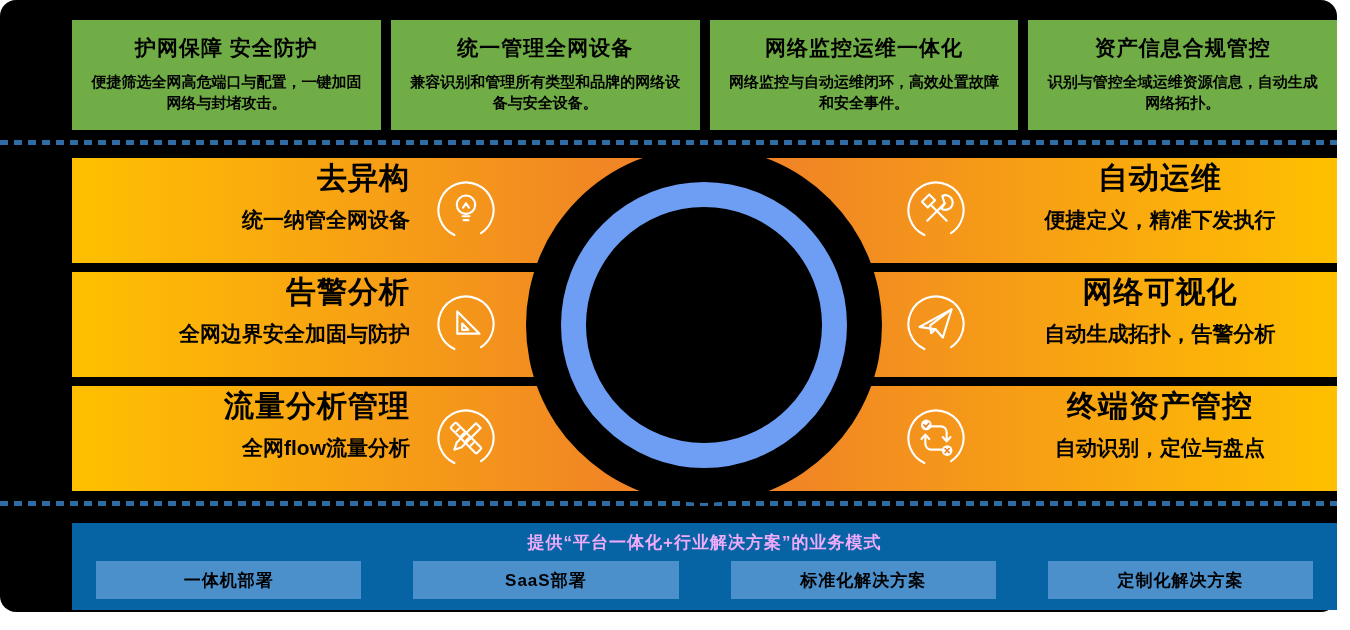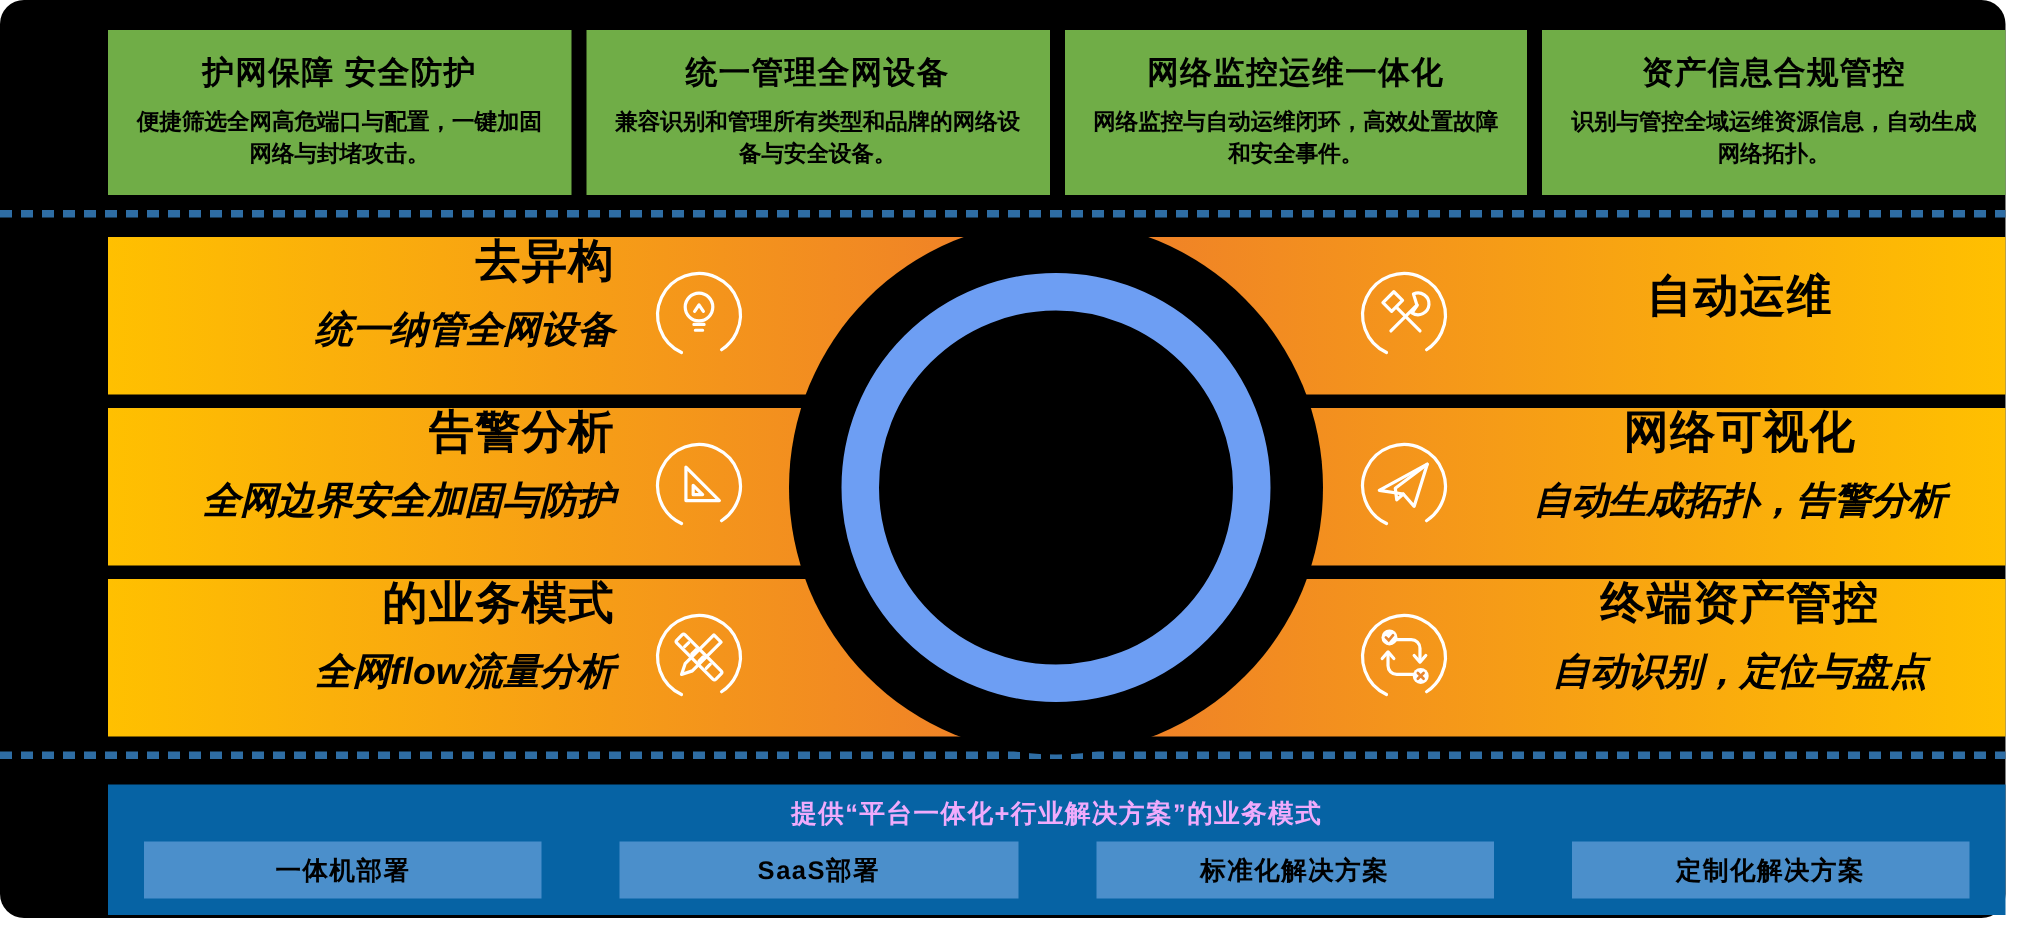--- a/index.html
+++ b/index.html
@@ -28,21 +28,21 @@
   .bar1{top:158px;} .bar2{top:272px;} .bar3{top:386px;}
 
   
   .hole{position:absolute;left:526px;top:147px;width:356px;height:356px;border-radius:50%;background:#000;}
   .ring{position:absolute;left:561px;top:182px;width:286px;height:286px;border-radius:50%;
     border:25px solid #6D9EF3;box-sizing:border-box;}
 
   
   .feat{position:absolute;height:78px;display:flex;flex-direction:column;justify-content:center;color:#000;}
   .feat .t{font-size:30px;font-weight:bold;line-height:1.1;letter-spacing:1px;}
-  .feat .d{font-size:25px;font-weight:bold;margin-top:12px;font-style:italic;}
+  .feat .d{font-size:21px;font-weight:bold;margin-top:12px;}
   .feat-left{left:90px;width:320px;align-items:flex-end;text-align:right;}
   .feat-right{left:995px;width:330px;align-items:center;text-align:left;}
   .fy1{top:158px;} .fy2{top:272px;} .fy3{top:386px;}
 
   .ficon{position:absolute;width:62px;height:62px;}
   .ficon svg{width:62px;height:62px;display:block;}
   .ix-left{left:435px;} .ix-right{left:905px;}
   .iy1{top:179px;} .iy2{top:293px;} .iy3{top:407px;}
 
   
@@ -90,26 +90,27 @@
 
   <div class="feat feat-left fy1">
     <div class="t">去异构</div>
     <div class="d">统一纳管全网设备</div>
   </div>
   <div class="feat feat-left fy2">
     <div class="t">告警分析</div>
     <div class="d">全网边界安全加固与防护</div>
   </div>
   <div class="feat feat-left fy3">
-    <div class="t">的业务模式</div>
+    <div class="t">流量分析管理</div>
     <div class="d">全网flow流量分析</div>
   </div>
 
   <div class="feat feat-right fy1">
     <div class="t">自动运维</div>
+    <div class="d">便捷定义，精准下发执行</div>
   </div>
   <div class="feat feat-right fy2">
     <div class="t">网络可视化</div>
     <div class="d">自动生成拓扑，告警分析</div>
   </div>
   <div class="feat feat-right fy3">
     <div class="t">终端资产管控</div>
     <div class="d">自动识别，定位与盘点</div>
   </div>
 

